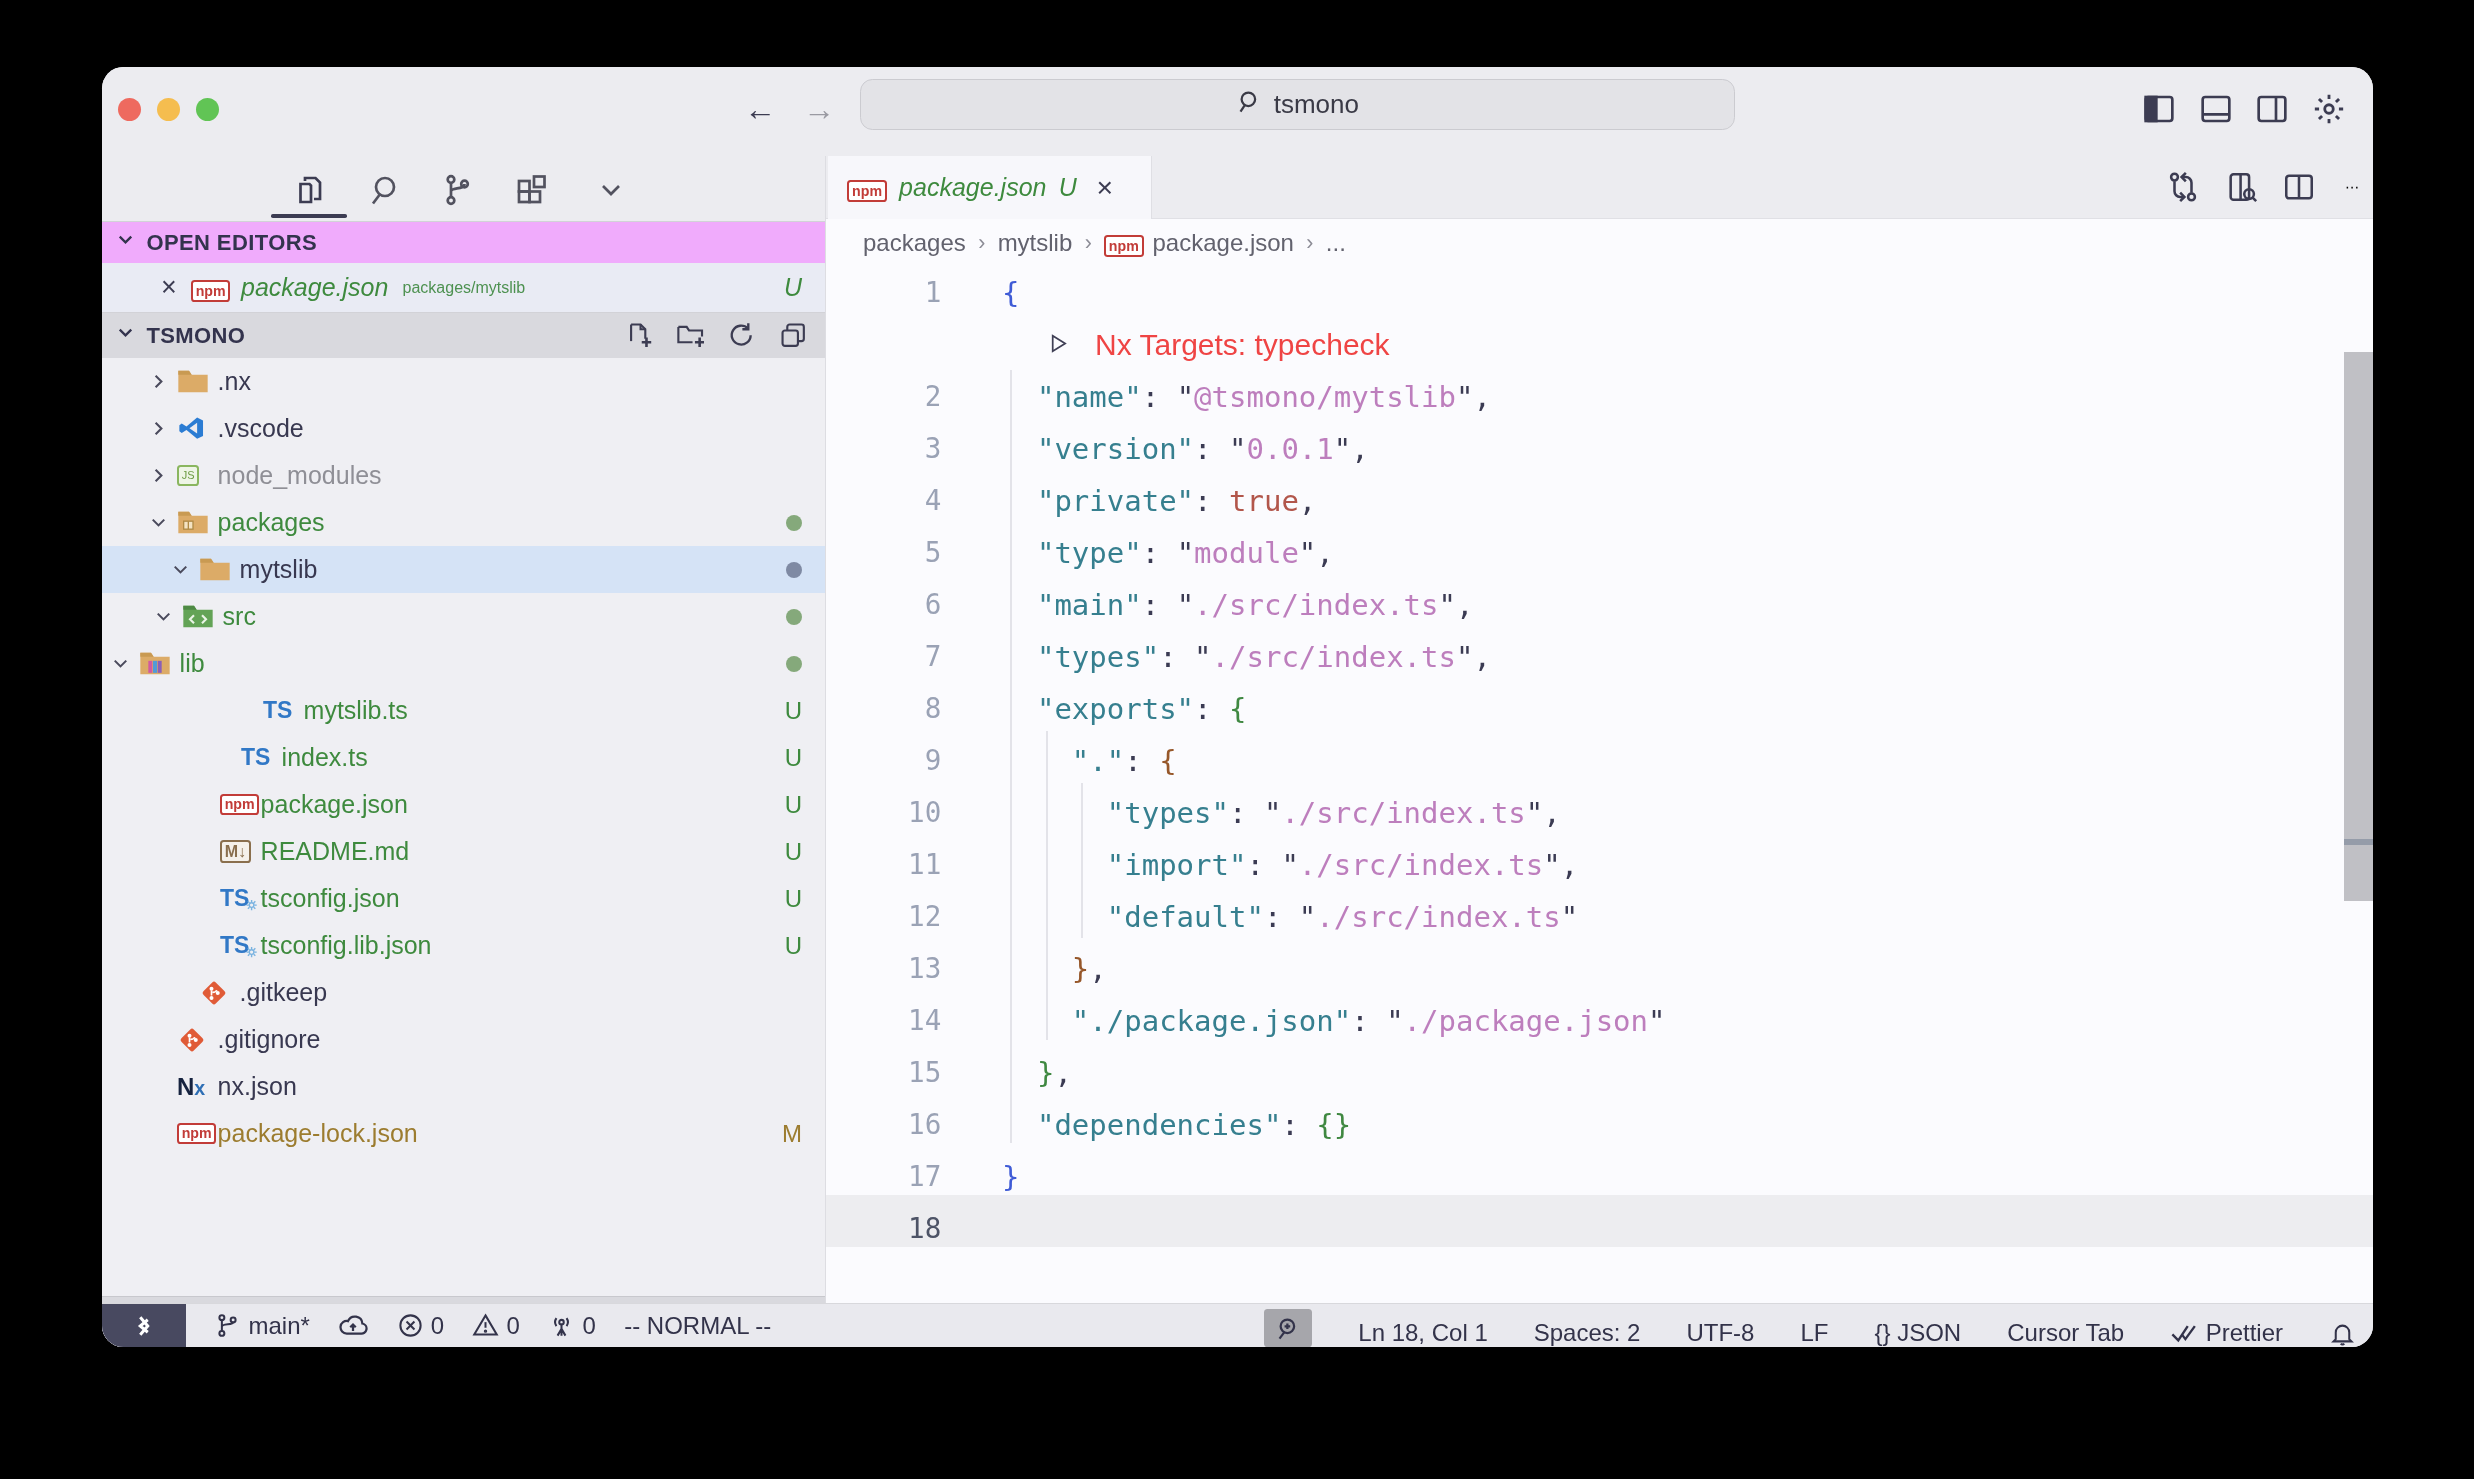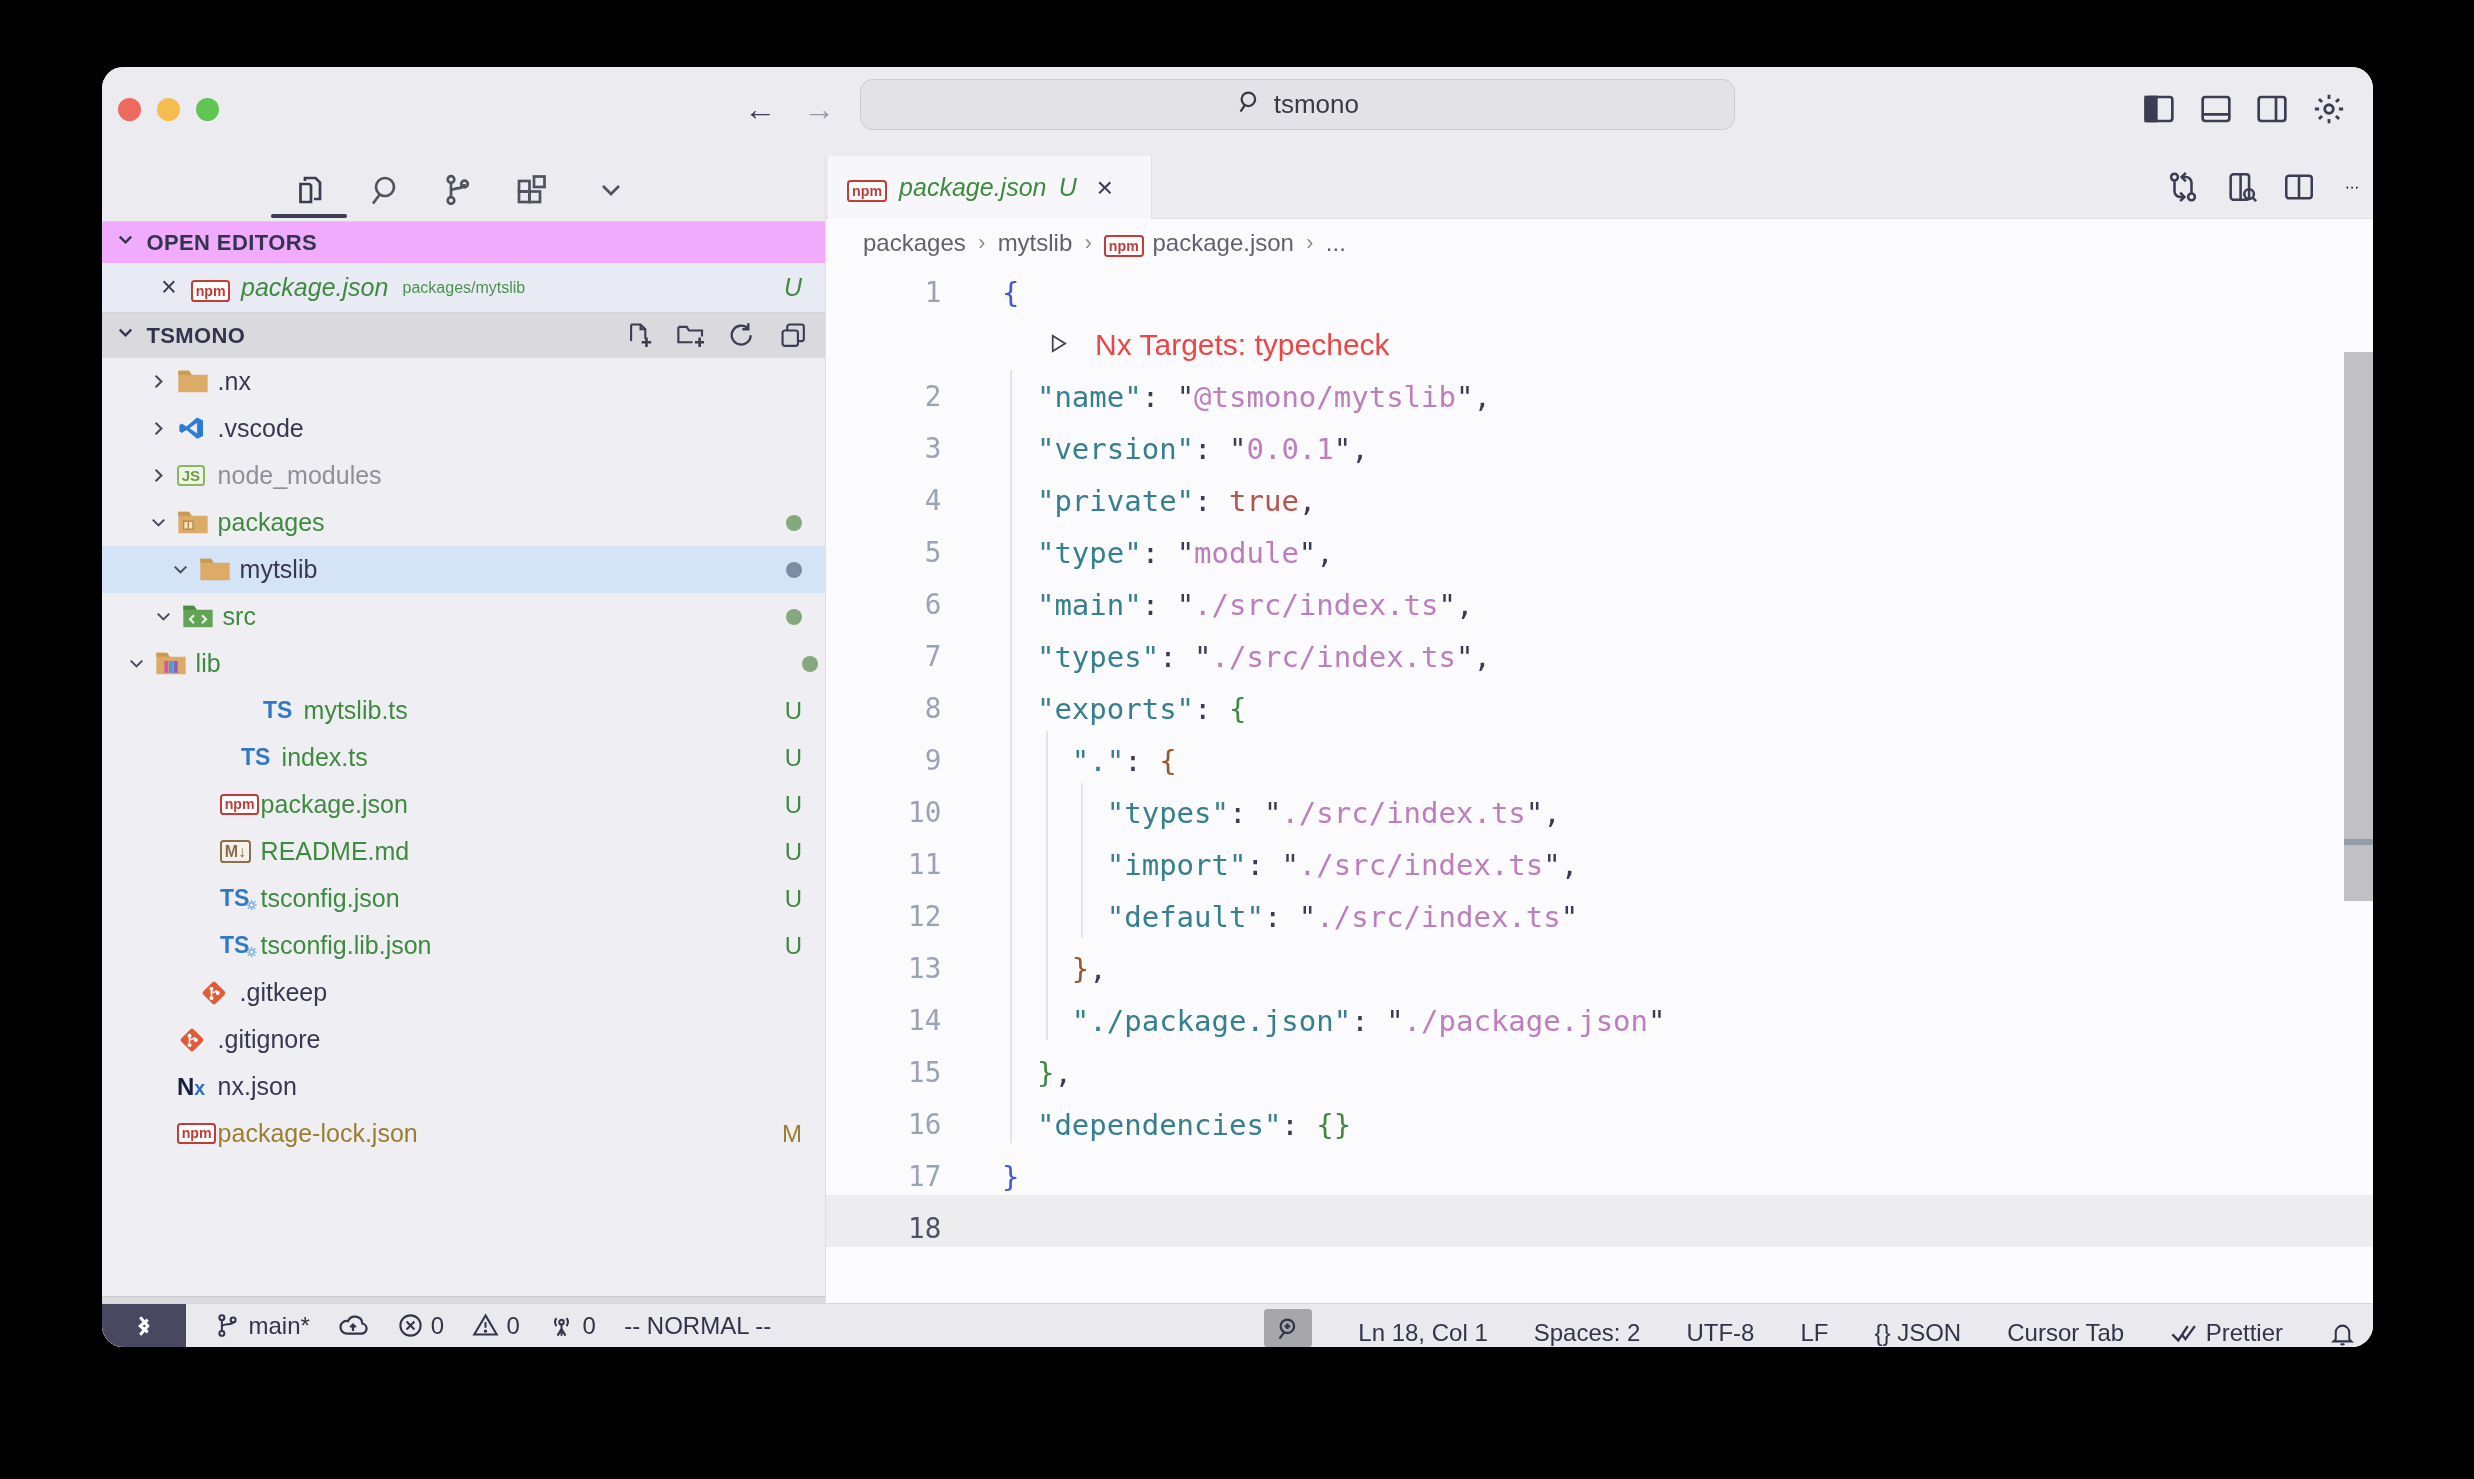--- a/index.html
+++ b/index.html
@@ -73,21 +73,21 @@
   .sitem{display:flex;align-items:center;gap:7.1px;margin-left:28.4px;white-space:nowrap;}
   #status-right{position:absolute;right:17px;top:0;height:100%;display:flex;align-items:flex-end;gap:14px;}
   #status-right .sitem{margin-left:32px;}
   #zoombox{width:48px;height:38px;background:#a6a6ab;border-radius:3.6px;display:flex;align-items:center;justify-content:center;}
   
   .ic-ts{color:#3178c6;font-weight:bold;font-size:23px;font-style:normal;}
   .ic-npm{display:inline-block;border:2.7px solid #c23c38;color:#c23c38;background:#fff;font-weight:bold;font-size:14.2px;line-height:14.2px;padding:1.8px 2.7px;border-radius:3.6px;font-style:normal;letter-spacing:0;}
   .ic-md{display:inline-block;border:2.7px solid #8a6f4d;color:#8a6f4d;background:#f5f1ea;font-weight:bold;font-size:16px;line-height:16px;padding:1.8px 2.7px;border-radius:3.6px;font-style:normal;}
   .ic-nx{color:#16233f;font-weight:bold;font-size:24px;font-style:normal;}
   .ic-nx i{color:#2f6fb5;font-style:normal;font-size:19.6px;}
-  .ic-node{display:inline-block;border:2.7px solid #8ab65f;color:#6d9c44;background:#eef5e6;font-weight:bold;font-size:15px;line-height:13.3px;padding:1.8px 2.7px;border-radius:3.6px;font-style:normal;}
+  .ic-node{display:inline-block;border:2.7px solid #8ab65f;color:#6d9c44;background:#eef5e6;font-weight:normal;font-size:11px;line-height:13.3px;padding:1.8px 2.7px;border-radius:3.6px;font-style:normal;}
 </style>
 </head>
 <body>
 
 <div id="window">
 
   <div id="titlebar">
     <div class="tl" id="tl-close"></div>
     <div class="tl" id="tl-min"></div>
     <div class="tl" id="tl-max"></div>
@@ -296,21 +296,21 @@
           <span class="ficon">
             <svg width="32" height="27" viewBox="0 0 24 20">
               <path d="M1 2h8l2 3h12v13H1z" fill="#63a356"></path>
               <path d="M1 2h8l2 3H1z" fill="#4e8a44"></path>
               <path d="M9 9l-3 3 3 3M15 9l3 3-3 3" stroke="#eaf4e6" fill="none" stroke-width="1.6"></path>
             </svg>
           </span>
           <span class="lbl c-green">src</span>
           <span class="badge"><span class="dot" style="background:#85a97b"></span></span>
         </div>
-        <div class="trow" style=" margin-left: 16px;">
+        <div class="trow" style="">
           <span class="chev">
             <svg width="23" height="23" viewBox="0 0 24 24" fill="none" stroke="#4a4a5c" stroke-width="2.2">
               <polyline points="6,9 12,15 18,9"></polyline>
             </svg>
           </span>
           <span class="ficon">
             <svg width="32" height="27" viewBox="0 0 24 20">
               <path d="M1 2h8l2 3h12v13H1z" fill="#dcab67"></path>
               <path d="M1 2h8l2 3H1z" fill="#c99a52"></path>
               <rect x="7" y="8" width="3" height="9" fill="#d159a2"></rect>

